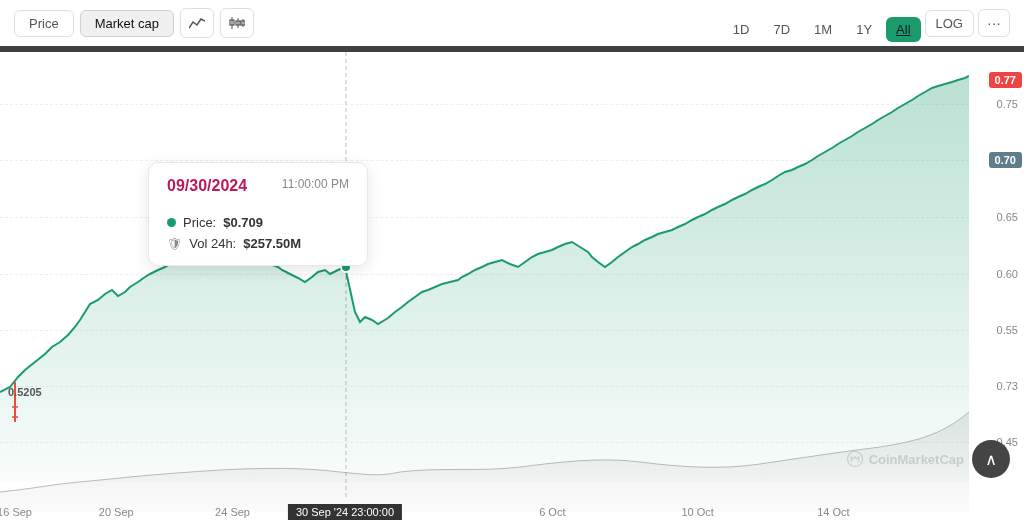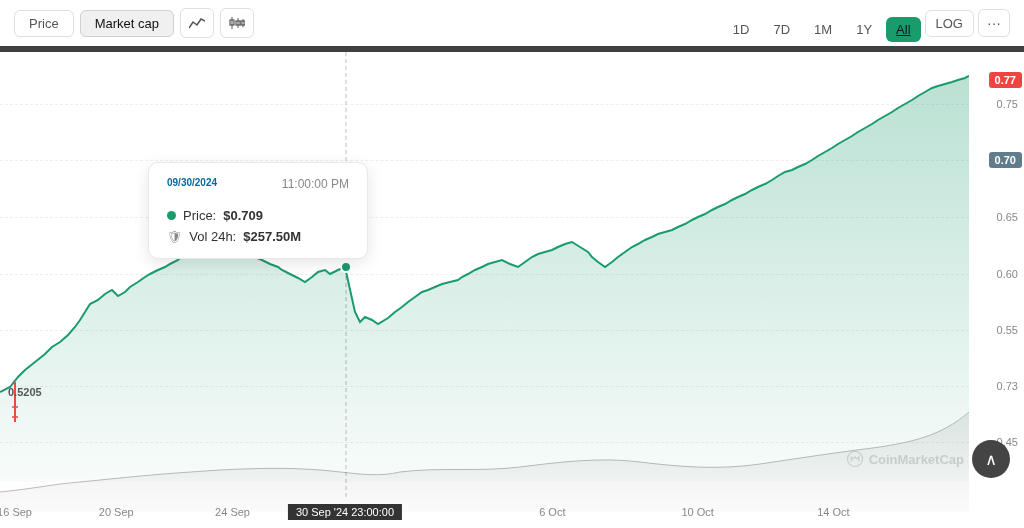--- a/index.html
+++ b/index.html
@@ -186,23 +186,23 @@
       background: #fff;
       border: 1px solid #e8e8e8;
       border-radius: 10px;
       padding: 14px 18px;
       box-shadow: 0 4px 16px rgba(0,0,0,0.1);
       min-width: 220px;
       z-index: 10;
     }
 
     .tooltip-date {
-      font-size: 10px;
+      font-size: 16px;
       font-weight: 700;
-      color: #0369a1;
+      color: #be185d;
       margin-bottom: 20px;
     }
 
     .tooltip-time {
       font-size: 12px;
       color: #888;
       position: absolute;
       top: 14px;
       right: 18px;
     }

